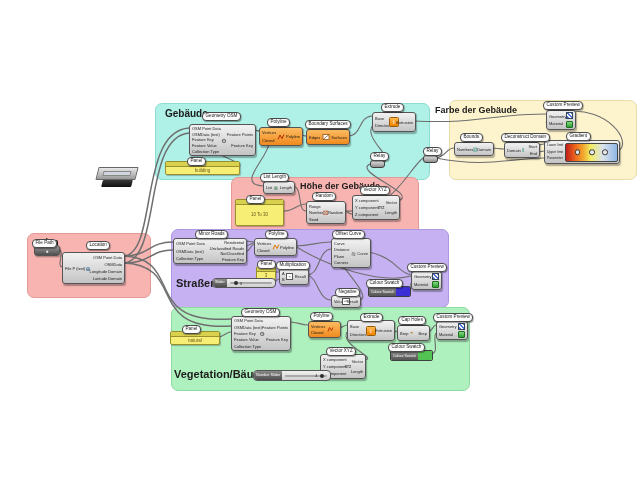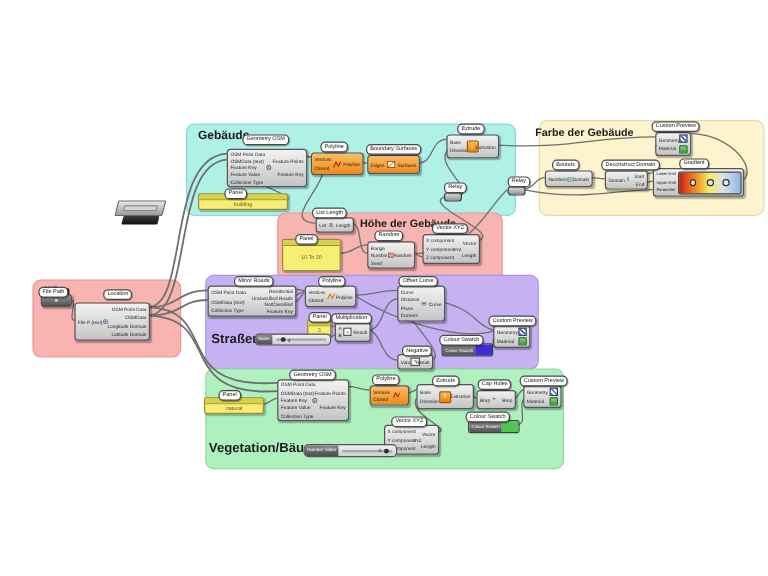--- a/index.html
+++ b/index.html
@@ -60,21 +60,21 @@
 <body>
 
 <div class="group g-cyan" style="left:155px;top:103px;width:273px;height:75px"></div>
 <div class="group g-yellow" style="left:449px;top:100px;width:186px;height:78px"></div>
 <div class="group g-pink" style="left:231px;top:177px;width:186px;height:62px"></div>
 <div class="group g-pink" style="left:27px;top:233px;width:122px;height:63px"></div>
 <div class="group g-purple" style="left:171px;top:229px;width:276px;height:77px"></div>
 <div class="group g-green" style="left:171px;top:307px;width:297px;height:82px"></div>
 
 <div class="gtitle" style="left:165px;top:108px;font-size:10px">Gebäude</div>
-<div class="gtitle" style="left:446px;top:105px;font-size:9px">Farbe der Gebäude</div>
+<div class="gtitle" style="left:435px;top:105px;font-size:9px">Farbe der Gebäude</div>
 <div class="gtitle" style="left:300px;top:181px;font-size:9px">Höhe der Gebäude</div>
 <div class="gtitle" style="left:37px;top:237px;font-size:9px">Wien</div>
 <div class="gtitle" style="left:176px;top:277px;font-size:11px">Straßen</div>
 <div class="gtitle" style="left:174px;top:368px;font-size:11px">Vegetation/Bäume</div>
 
 <svg class="wires" width="640" height="480" viewBox="0 0 640 480">
   <g fill="none" stroke="#6f6f6f" stroke-width="1.1">
     <path d="M123,256 C158,256 138,131 189,128" stroke-width="1.5"></path>
     <path d="M123,263 C162,262 142,137 189,133" stroke-width="1.5"></path>
     <path d="M123,256 C150,256 148,242 173,242" stroke-width="1.5"></path>

